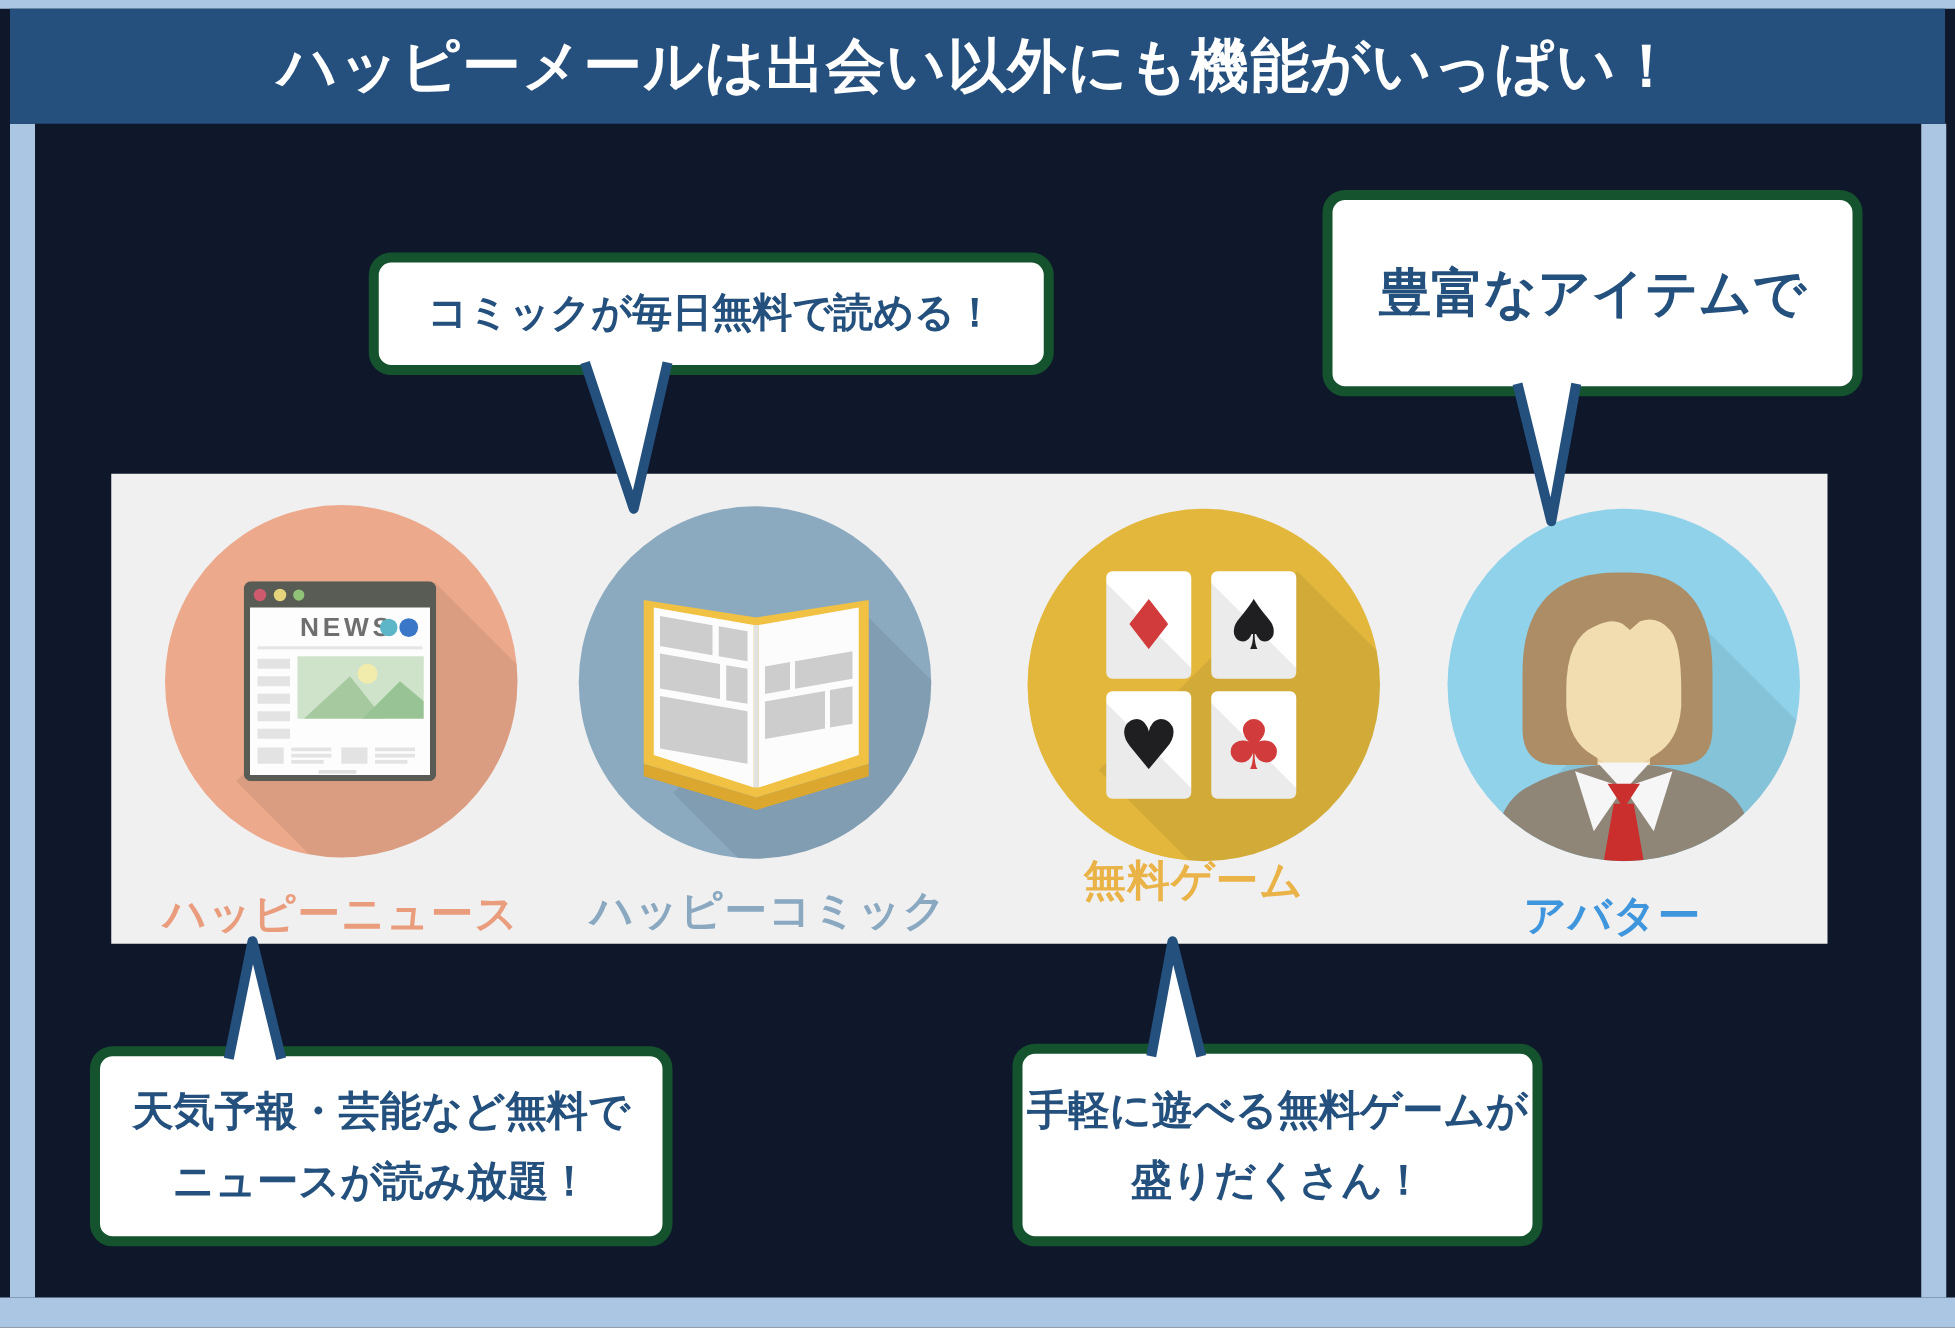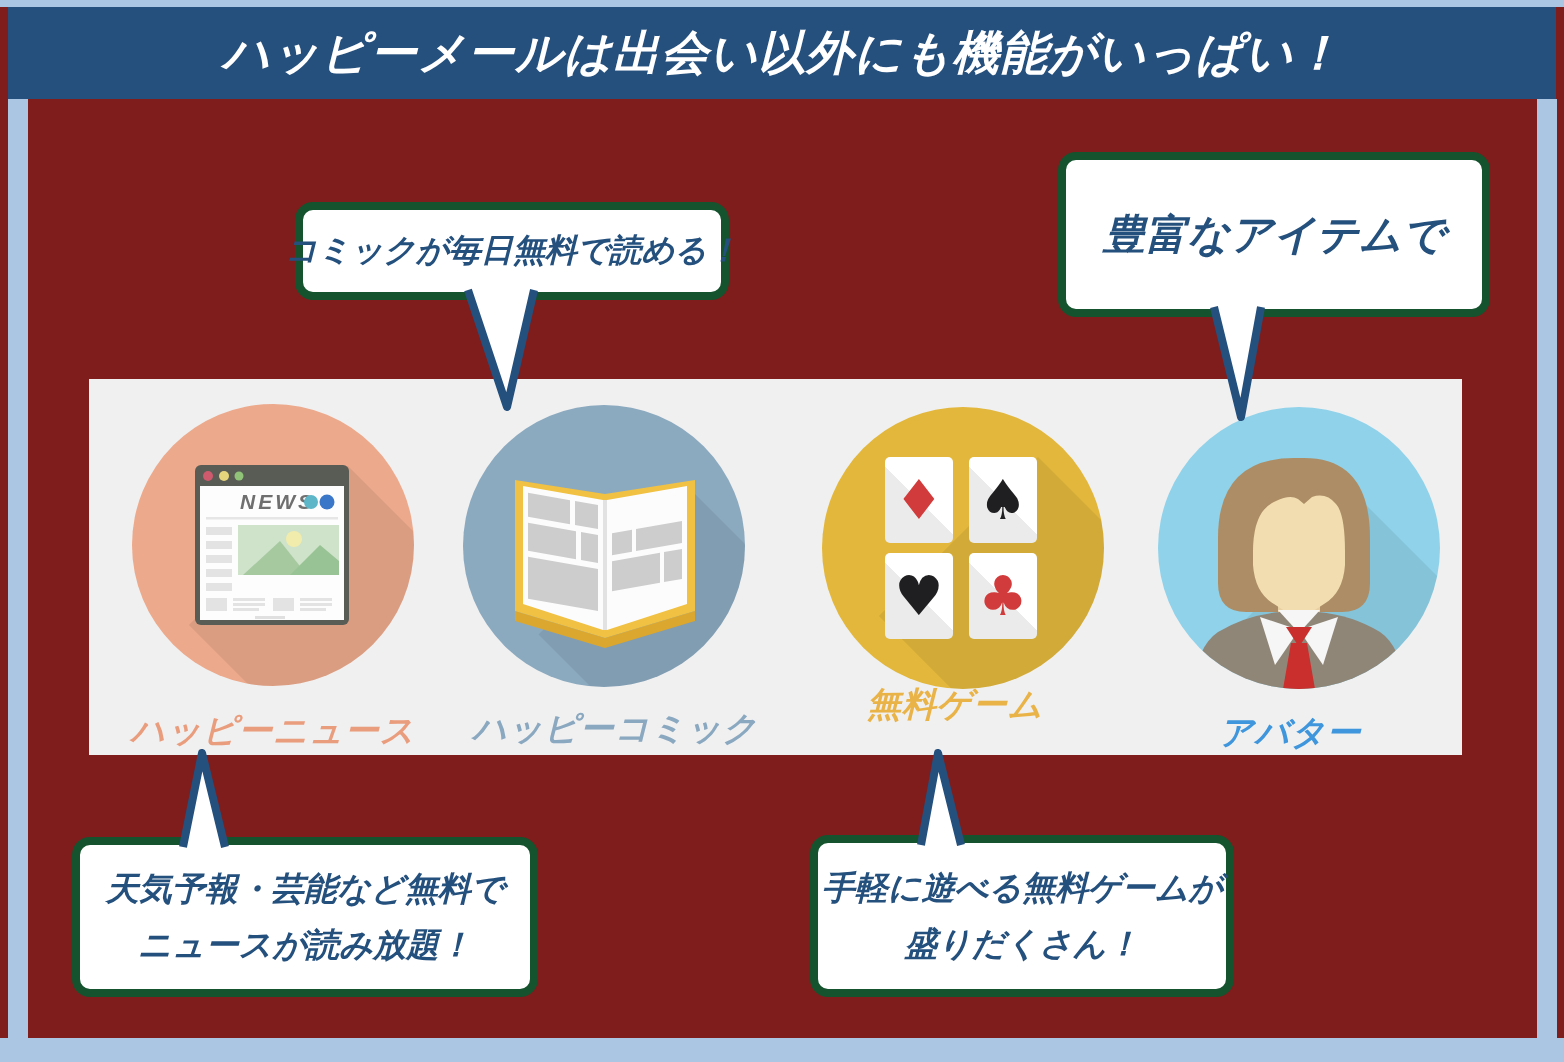--- a/index.html
+++ b/index.html
@@ -1,19 +1,18 @@
 <!DOCTYPE html>
 <html><head>
 <meta charset="utf-8">
 <style>
   html,body{margin:0;padding:0;background:#ffffff;}
   .stage{
-    position:relative;width:1564px;height:1062px;overflow:hidden;background:#7f1d1d;
+    position:relative;width:1564px;height:1062px;overflow:hidden;background:#0f172a;
     font-family:"Liberation Sans","DejaVu Sans",sans-serif;
-    font-style:italic;
   }
   
   .strip{position:absolute;background:#aac6e2;}
   .strip-top{left:0;top:0;width:1564px;height:7px;}
   .strip-left{left:8px;top:99px;width:20px;height:939px;}
   .strip-right{left:1537px;top:99px;width:20px;height:939px;}
   .strip-bottom{left:0;top:1038px;width:1564px;height:24px;}
   
   .header{
     position:absolute;left:8px;top:7px;width:1548px;height:92px;background:#254f7d;
@@ -44,21 +43,21 @@
   .lbl-news{left:103px;top:708px;color:#ea9d7d;}
   .lbl-comic{left:445px;top:706px;color:#8aa8c0;}
   .lbl-game{left:785px;top:682px;color:#eab347;}
   .lbl-avatar{left:1120px;top:710px;color:#3f96dc;}
   
   .callout{
     position:absolute;box-sizing:border-box;background:#ffffff;border:8px solid #14532d;border-radius:18px;
     display:flex;flex-direction:column;justify-content:center;align-items:center;
     color:#24507e;font-weight:bold;text-align:center;white-space:nowrap;
   }
-  .callout-comic{left:295px;top:202px;width:434px;height:98px;font-size:32px;}
+  .callout-comic{left:295px;top:202px;width:548px;height:98px;font-size:32px;}
   .callout-avatar{left:1058px;top:152px;width:432px;height:165px;font-size:42px;line-height:60px;}
   .callout-news{left:72px;top:837px;width:466px;height:160px;font-size:33px;line-height:56px;}
   .callout-game{left:810px;top:835px;width:424px;height:162px;font-size:33px;line-height:56px;}
   .tails{position:absolute;left:0;top:0;pointer-events:none;}
 </style>
 </head>
 <body>
 
 <div class="stage">
 

